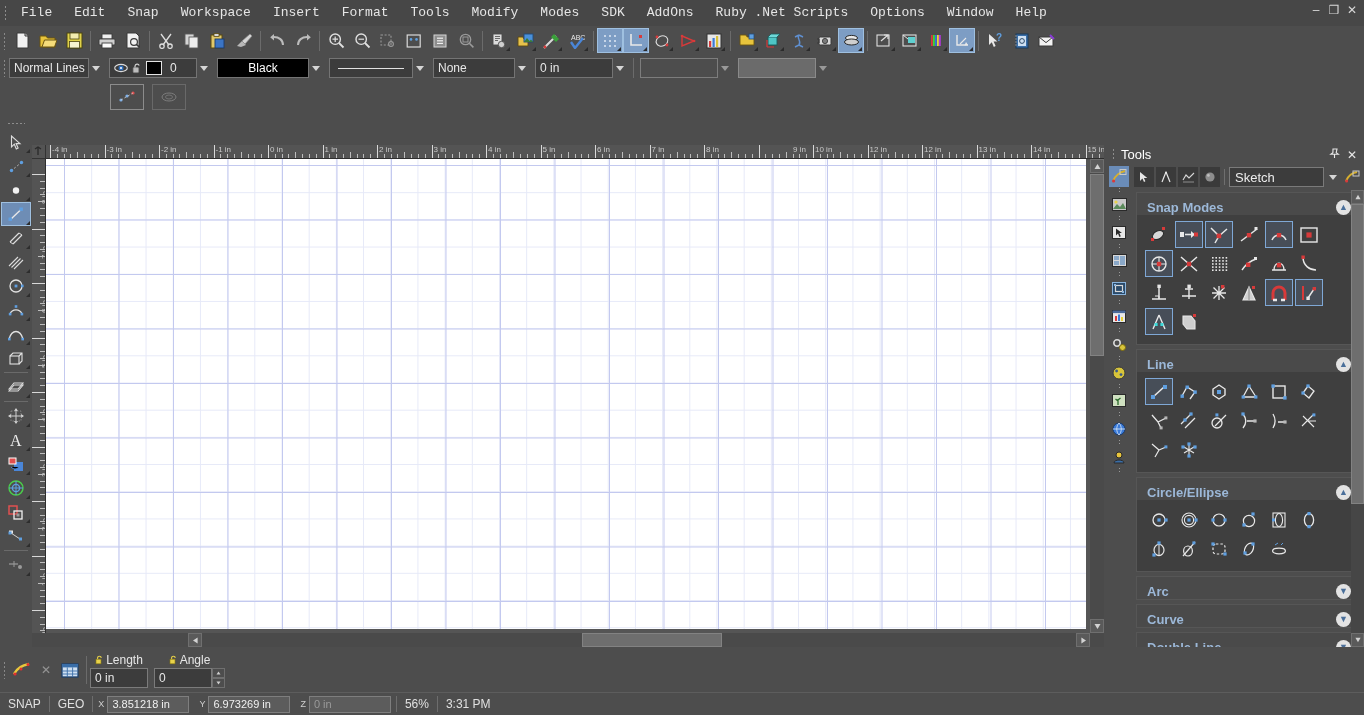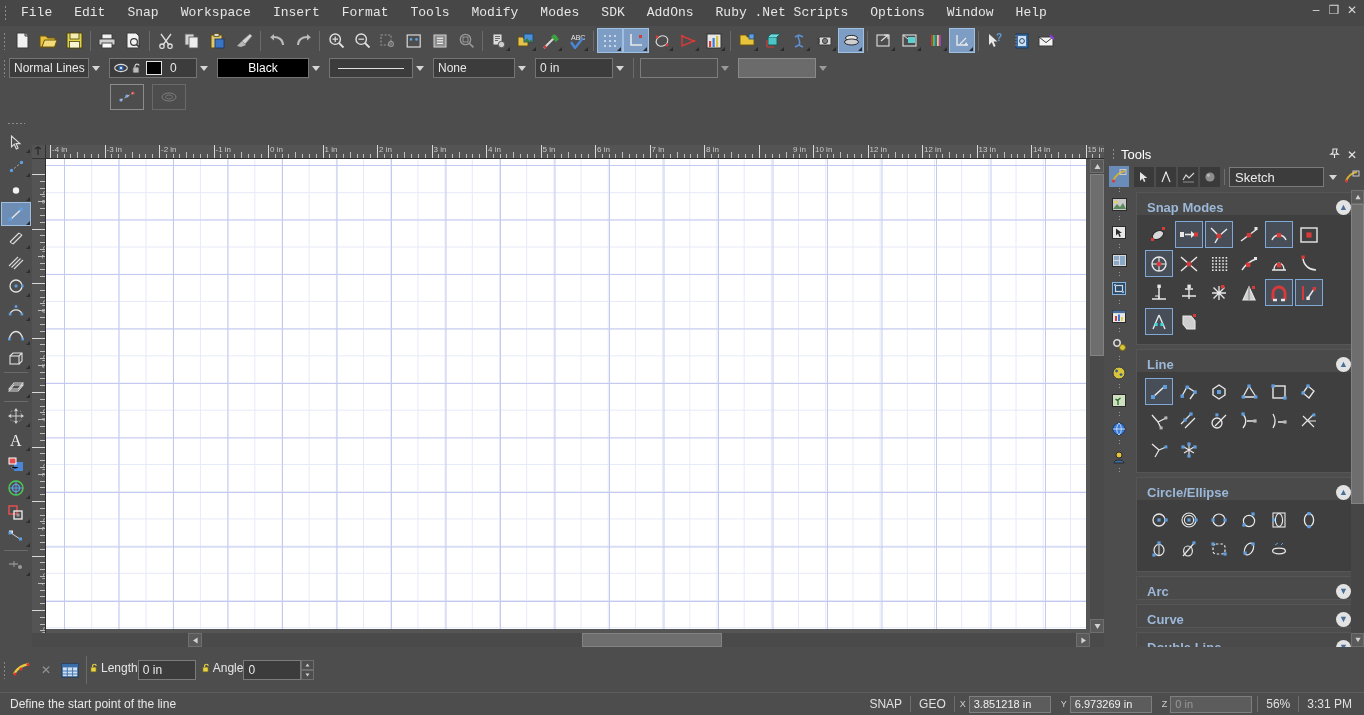--- a/index.html
+++ b/index.html
@@ -124,21 +124,21 @@
   .doctab { height:16px; display:flex; align-items:center; gap:4px; padding:0 9px;
     background:#6e6e6e; border:1px solid #8b8b8b; border-bottom:none; font-size:12px;
     color:#ffffff; cursor:default; margin-right:2px; }
   .doctab.inactive { background:#5a5a5a; color:#9c9c9c; border-color:#707070; }
   .tab-scroll-btn { width:16px; height:15px; background:#6b6b6b; border:1px solid #888;
     display:flex; align-items:center; justify-content:center; cursor:default; }
 
   
   .inputbar { position:absolute; left:0; top:648px; width:1108px; height:44px; background:#4d4d4d;
     display:flex; align-items:center; }
-  .field-group { display:flex; margin-right:6px; }
+  .field-group { display:flex; flex-direction:column; margin-right:6px;align-items:center; }
   .field-label { display:flex; align-items:center; gap:2px; font-size:12px; color:#e6e6e6; height:16px; }
   .num-input { height:20px; width:58px; background:#3c3c3c; border:1px solid #7b7b7b;
     color:#e8e8e8; font-size:12px; display:flex; align-items:center; padding:0 4px; }
   .spin { width:13px; height:20px; display:flex; flex-direction:column; }
   .spin div { flex:1; background:#4d4d4d; border:1px solid #6f6f6f; display:flex;
     align-items:center; justify-content:center; }
 
   
   .statusbar { position:absolute; left:0; top:692px; width:1364px; height:23px; background:#4d4d4d;
     display:flex; align-items:center; border-top:1px solid #5d5d5d; }
@@ -1108,21 +1108,20 @@
                   <path d="M2.5 3.5 L4.5 0.5 L0.5 0.5 Z" fill="#d0d0d0"></path>
                 </svg>
               </div>
             </div>
           </div>
         </div>
       </div>
   </div>
 
   <div class="statusbar">
-    <div class="status-msg">Define the start point of the line</div>
     <div class="sb-cell">SNAP</div>
     <div class="sb-div"></div>
     <div class="sb-cell">GEO</div>
     <div class="sb-div"></div>
     <div id="status-coords" style="display:flex;align-items:center;">
         <div class="coord">
           <span class="coord-lbl" style="display: inline-flex; flex-direction: column; align-items: center; line-height: 8px; font-size: 9px;">X</span>
           <span class="coord-box">3.851218 in</span>
         </div>
         <div class="coord">

